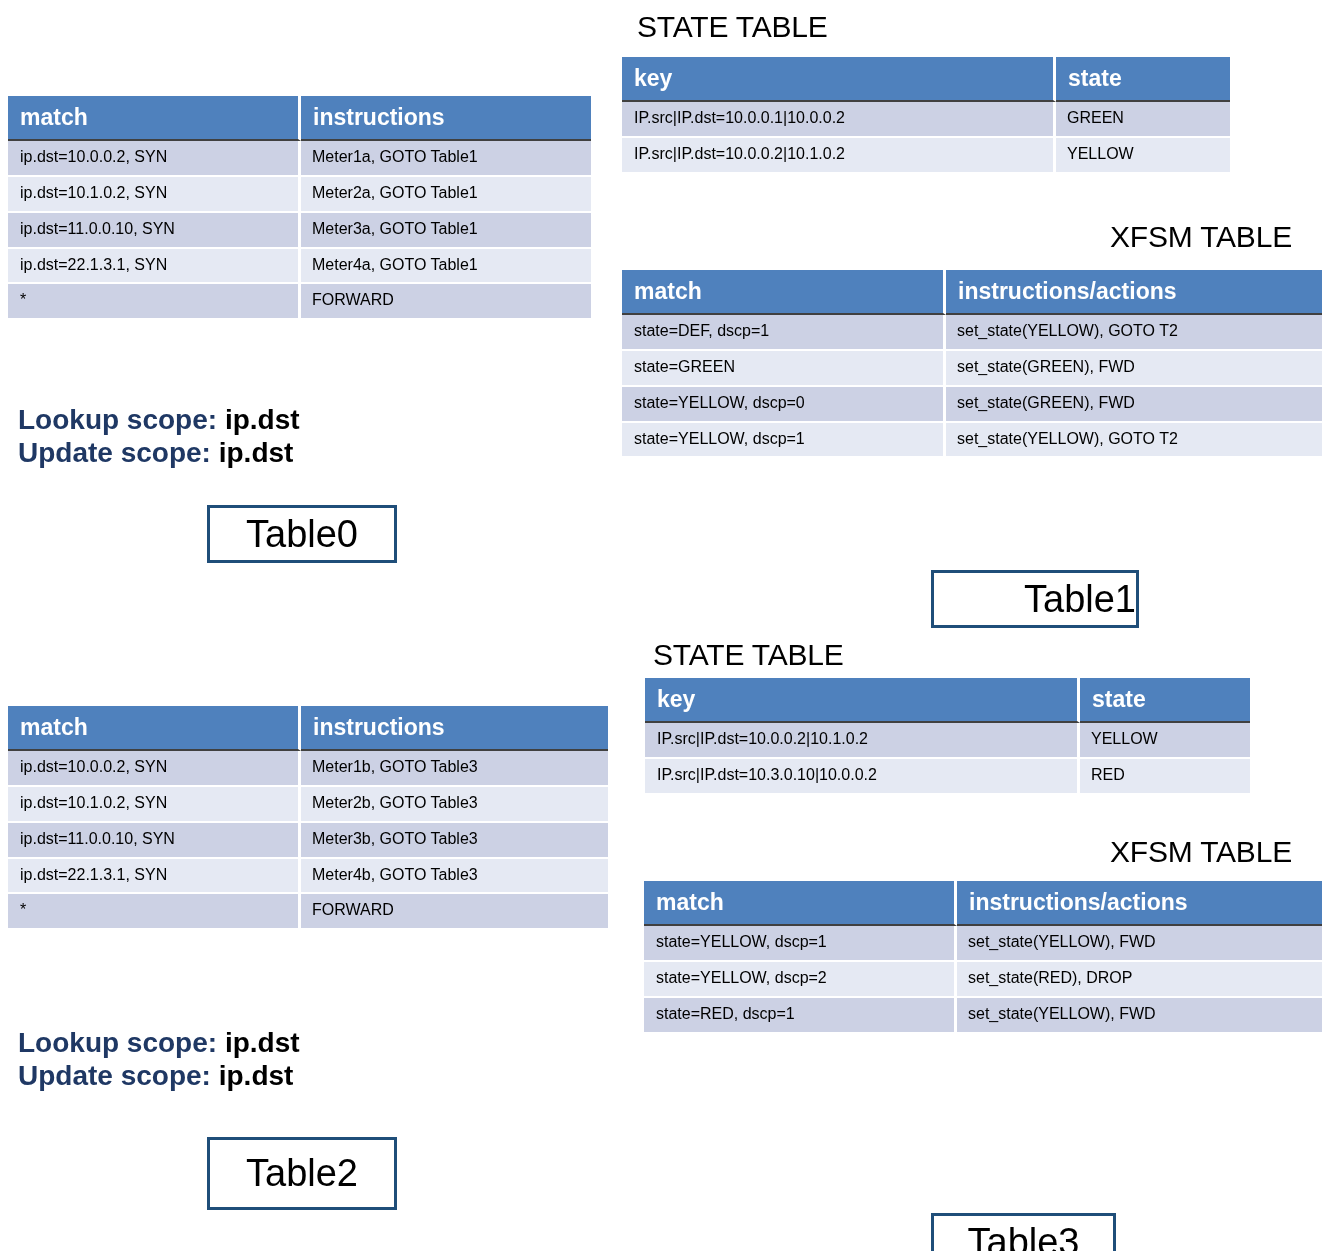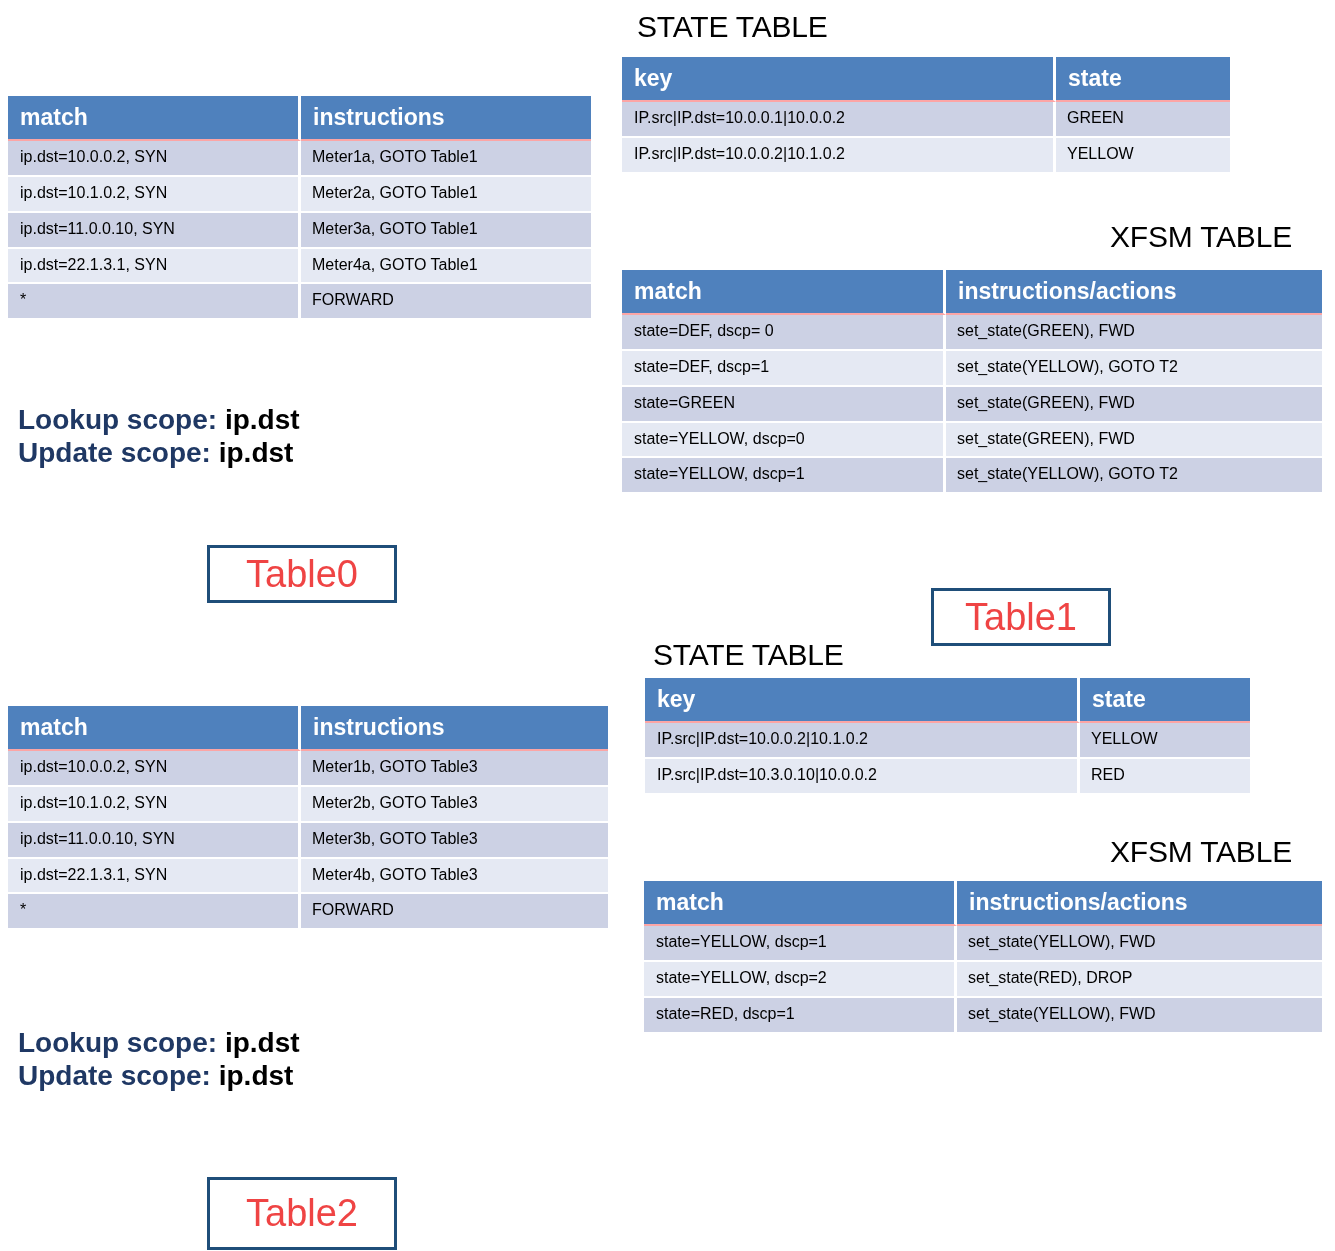--- a/index.html
+++ b/index.html
@@ -60,21 +60,21 @@
     border-bottom: 2px solid #ffffff;
     line-height: 1.05;
     white-space: nowrap;
   }
   .dtable td:last-child { border-right: none; padding-left: 11px; }
   .dtable tbody tr:nth-child(odd)  td { background: #ccd1e4; }
   .dtable tbody tr:nth-child(even) td { background: #e5e9f3; }
   .dtable tbody tr:last-child td { border-bottom: none; }
 
   
-  .dtable thead tr th { border-bottom: 2px solid #fca5a5; }
+  .dtable thead tr th { border-bottom: 2px solid #404040; }
 
   
   .scope-block {
     position: absolute;
     line-height: 1.18;
     white-space: nowrap;
   }
   .scope-line {
     font-size: 28px;
     font-weight: bold;
@@ -84,30 +84,29 @@
   .scope-line .scope-val {
     color: #000000;
     font-weight: bold;
   }
 
   
   .name-box {
     position: absolute;
     border: 3px solid #1f4e79;
     background: #ffffff;
-    color: #ef4444;
+    color: #000000;
     font-family: "Liberation Sans", sans-serif;
     font-size: 38px;
     font-weight: 400;
     display: flex;
     align-items: center;
     justify-content: center;
     box-sizing: border-box;
     letter-spacing: 0px;
-    margin-top: 40px;
   }
 </style>
 </head>
 <body>
 
 <table class="dtable" id="tbl0" style="left:8px; top:96px; width:583px;">
   <colgroup>
       <col style="width:293px">
       <col style="width:290px">
     </colgroup>
@@ -189,43 +188,39 @@
       <col style="width:376px">
     </colgroup>
   <thead>
     <tr>
       <th>match</th>
       <th>instructions/actions</th>
     </tr>
   </thead>
   <tbody id="tbl1xfsm-body">
       <tr>
-        <td>state=DEF, dscp= 0</td>
-        <td>set_state(GREEN), FWD</td>
-      </tr>
-      <tr>
         <td>state=DEF, dscp=1</td>
         <td>set_state(YELLOW), GOTO T2</td>
       </tr>
       <tr>
         <td>state=GREEN</td>
         <td>set_state(GREEN), FWD</td>
       </tr>
       <tr>
         <td>state=YELLOW,  dscp=0</td>
         <td>set_state(GREEN), FWD</td>
       </tr>
       <tr>
         <td>state=YELLOW, dscp=1</td>
         <td>set_state(YELLOW), GOTO T2</td>
       </tr>
     </tbody>
 </table>
 
-<div class="name-box" style="left:931px; top:548px; width:180px; height:58px;">
+<div class="name-box" style="left:931px; top:570px; width:208px; height:58px;justify-content:flex-end;">
   <span>Table1</span>
 </div>
 
 <table class="dtable" id="tbl2" style="left:8px; top:706px; width:600px;">
   <colgroup>
       <col style="width:293px">
       <col style="width:307px">
     </colgroup>
   <thead>
     <tr>

